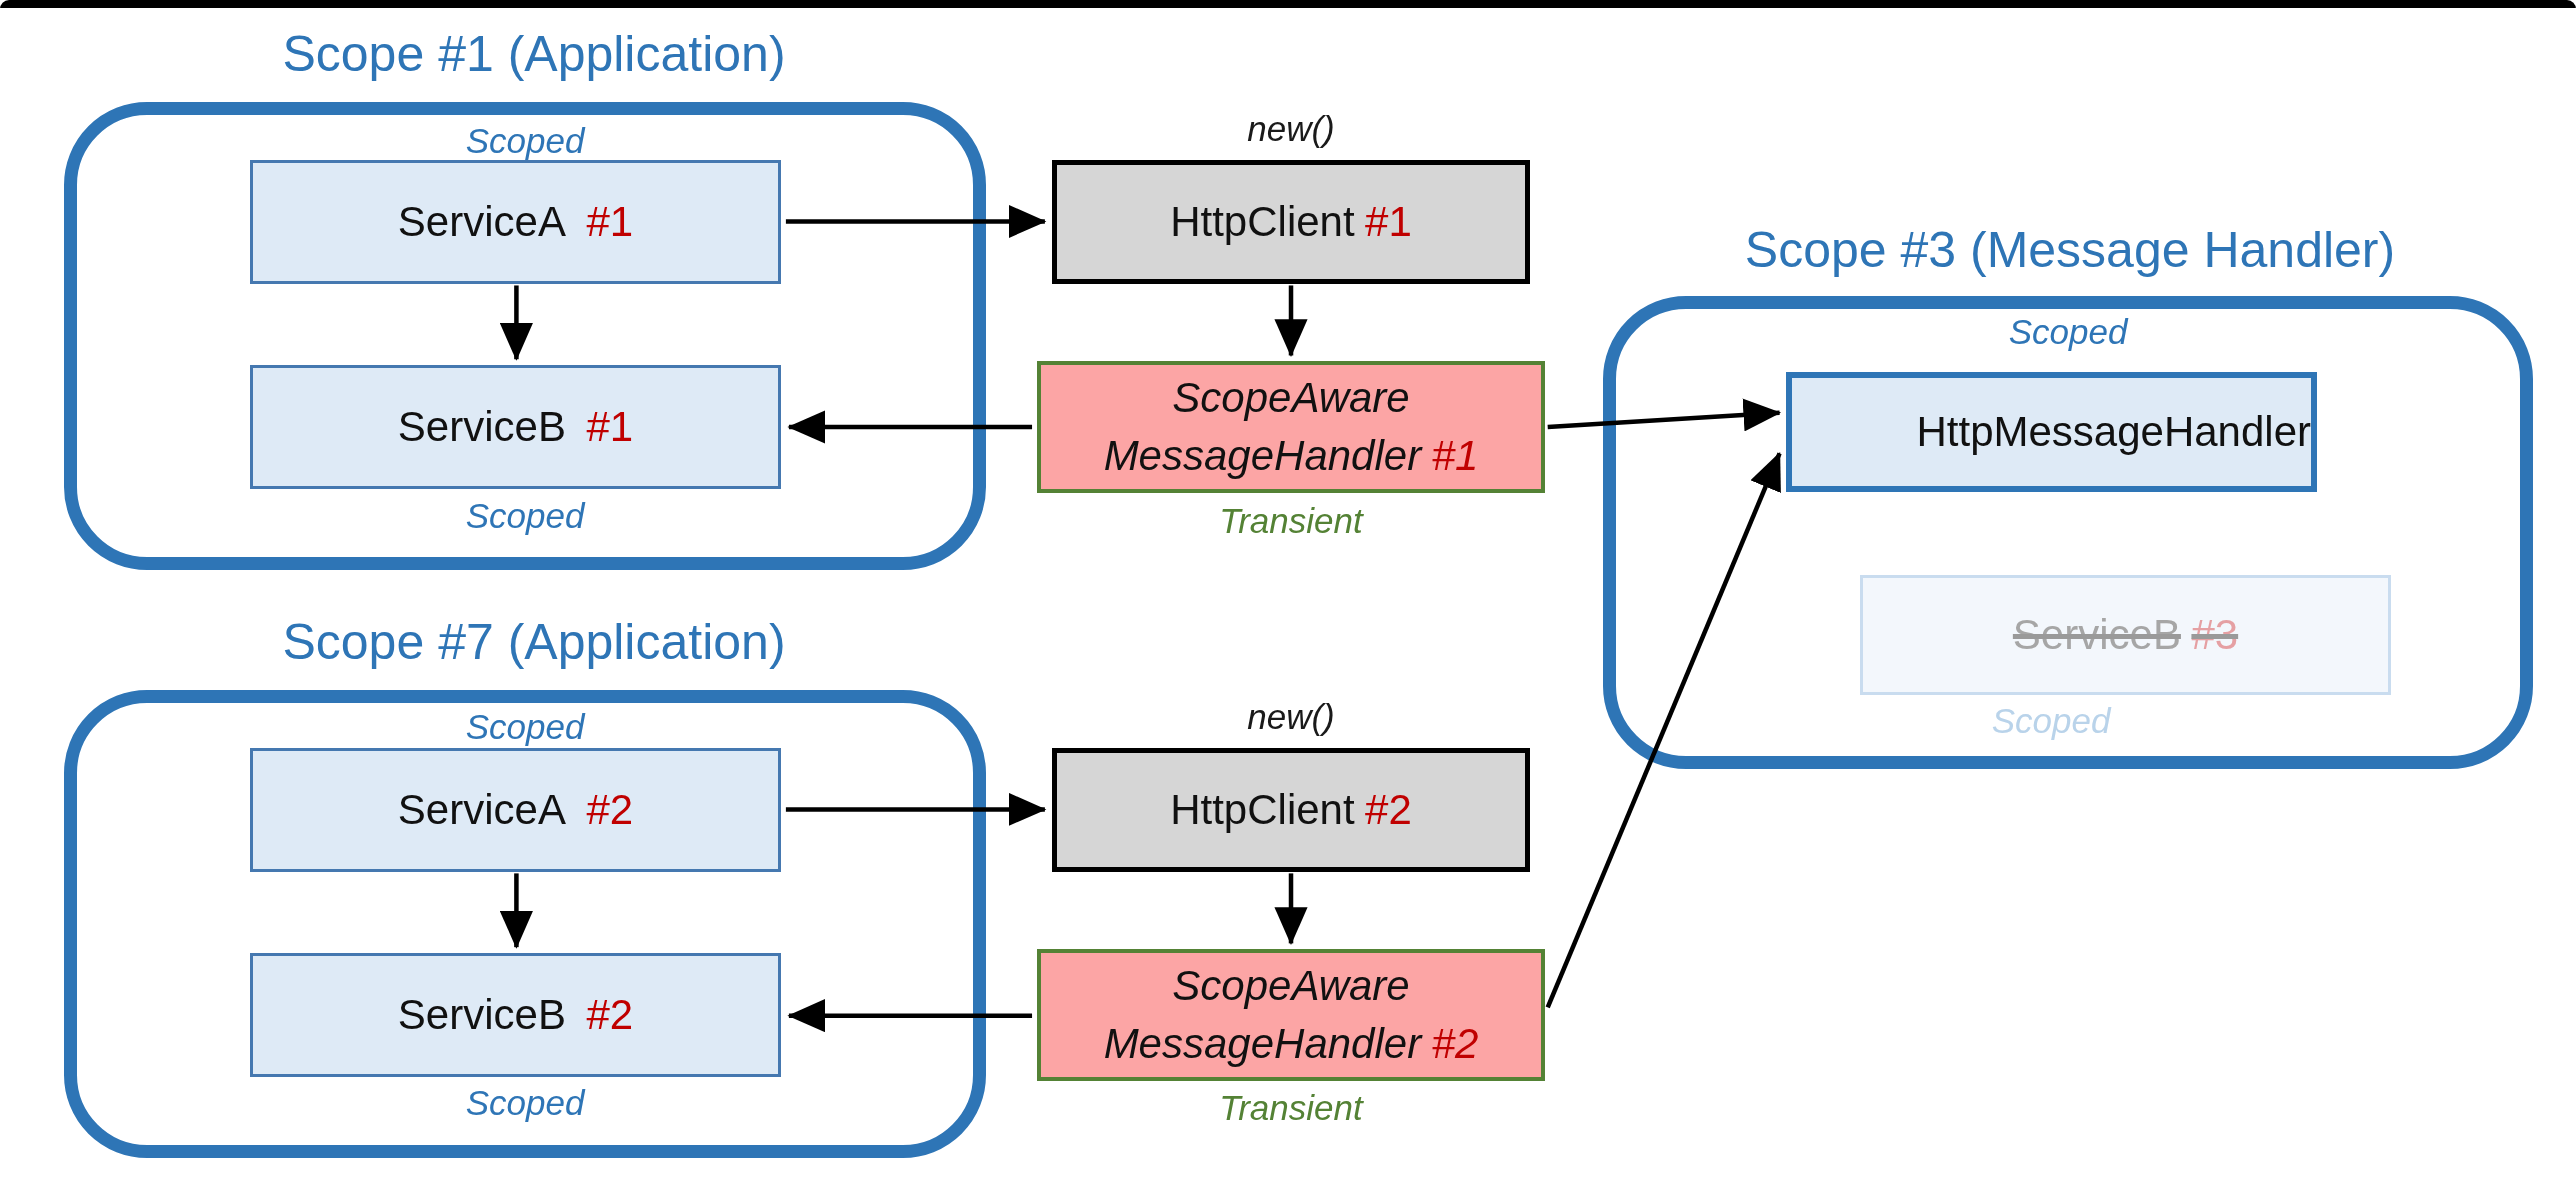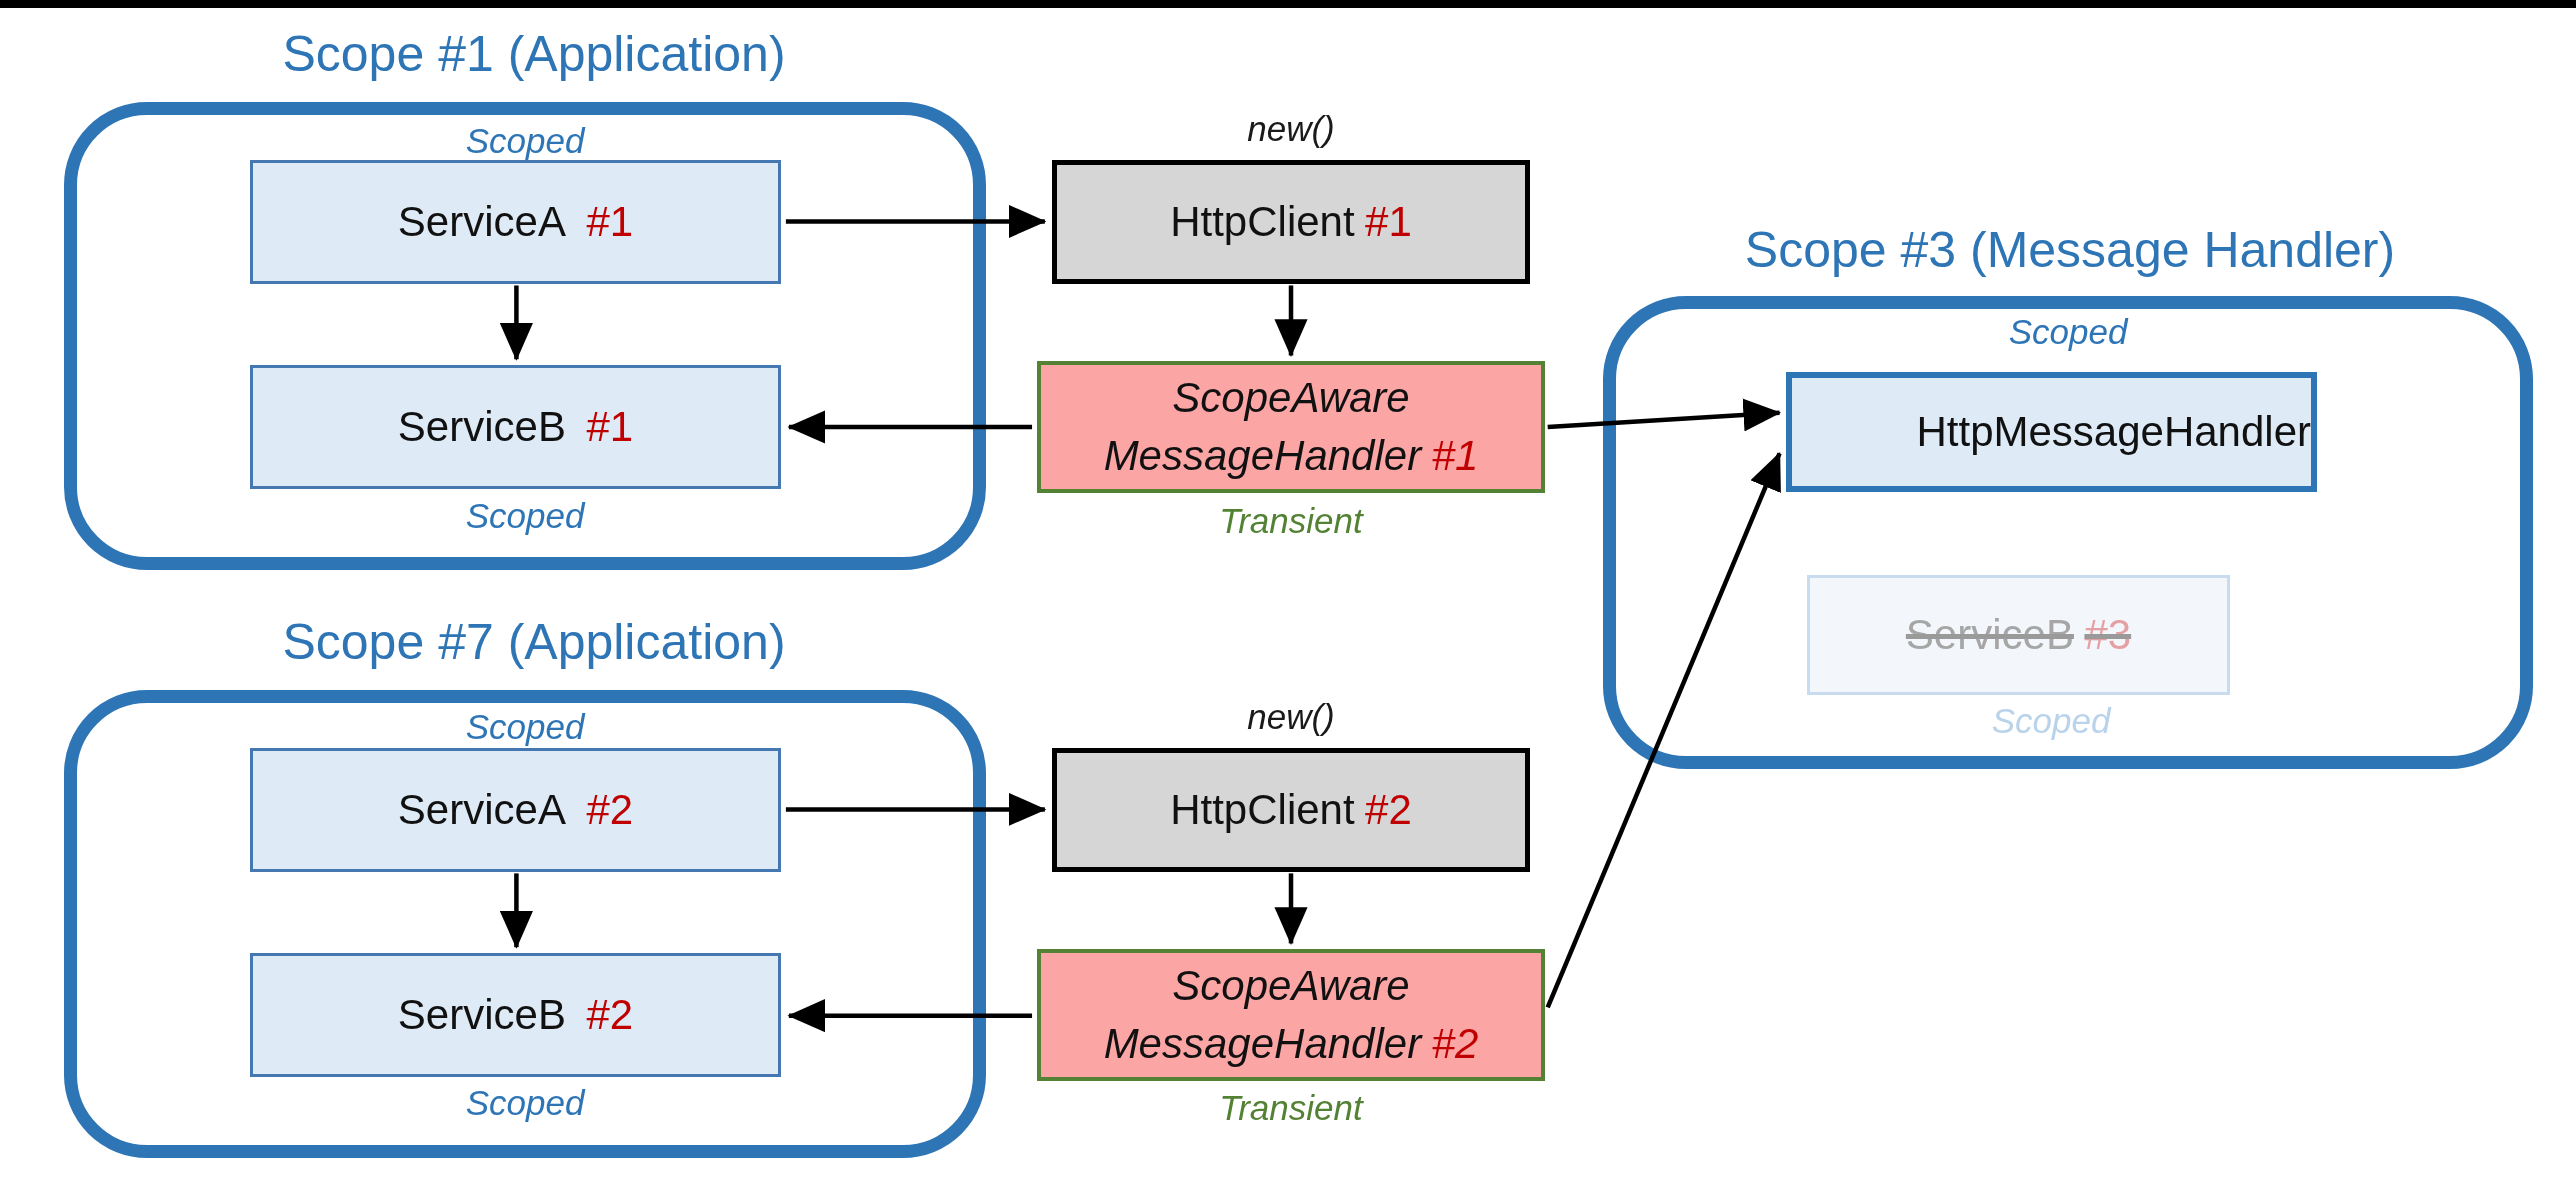--- a/index.html
+++ b/index.html
@@ -2,20 +2,21 @@
 <html style="font-size:12px"><head>
 <meta charset="utf-8">
 <style>
   html,body{margin:0;padding:0;background:#ffffff;}
   .canvas{
     position:relative;
     width:2576px;height:1201px;
     background:#ffffff;
     font-family:"Liberation Sans", sans-serif;
     overflow:hidden;
+    border-radius:9px;
   }
   .topbar{position:absolute;left:0;top:0;width:2576px;height:7.5px;background:#000000;}
 
   
   .scope-frame{position:absolute;border:13.5px solid #2e75b6;border-radius:83px;background:transparent;box-sizing:border-box;}
   .scope-title{position:absolute;transform:translate(-50%,-50%);color:#2e75b6;font-size:50px;white-space:nowrap;}
   .sub-label{position:absolute;transform:translate(-50%,-50%);font-size:35px;font-style:italic;white-space:nowrap;}
   .sub-blue{color:#2e75b6;}
   .sub-green{color:#548235;}
   .sub-black{color:#1a1a1a;}
@@ -66,21 +67,21 @@
   <div class="sub-label sub-green" style="left:1291px;top:521px;">Transient</div>
 
   <div class="scope-title" style="left:2070px;top:250px;">Scope #3 (Message Handler)</div>
   <div class="scope-frame" style="left:1603px;top:296px;width:930px;height:473px;"></div>
   <div class="sub-label sub-blue" style="left:2068px;top:332px;">Scoped</div>
 
   <div class="node node-blue-strong" style="left:1786px;top:372px;width:531px;height:120px;justify-content:flex-end;">
     <span>HttpMessageHandler</span>
   </div>
 
-  <div class="node node-faded" style="left:1807px;top:575px;width:423px;height:120px;">
+  <div class="node node-faded" style="left:1860px;top:575px;width:531px;height:120px;">
     <span class="strike"><span>ServiceB</span><span class="inst-faded">#3</span></span>
   </div>
   <div class="sub-label sub-faded" style="left:2051px;top:721px;">Scoped</div>
 
   <div class="scope-title" style="left:534px;top:642px;">Scope #7 (Application)</div>
   <div class="scope-frame" style="left:64px;top:690px;width:922px;height:468px;"></div>
   <div class="sub-label sub-blue" style="left:525px;top:727px;">Scoped</div>
 
   <div class="node node-blue" style="left:250px;top:748px;width:531px;height:124px;">
     <span>ServiceA</span>

